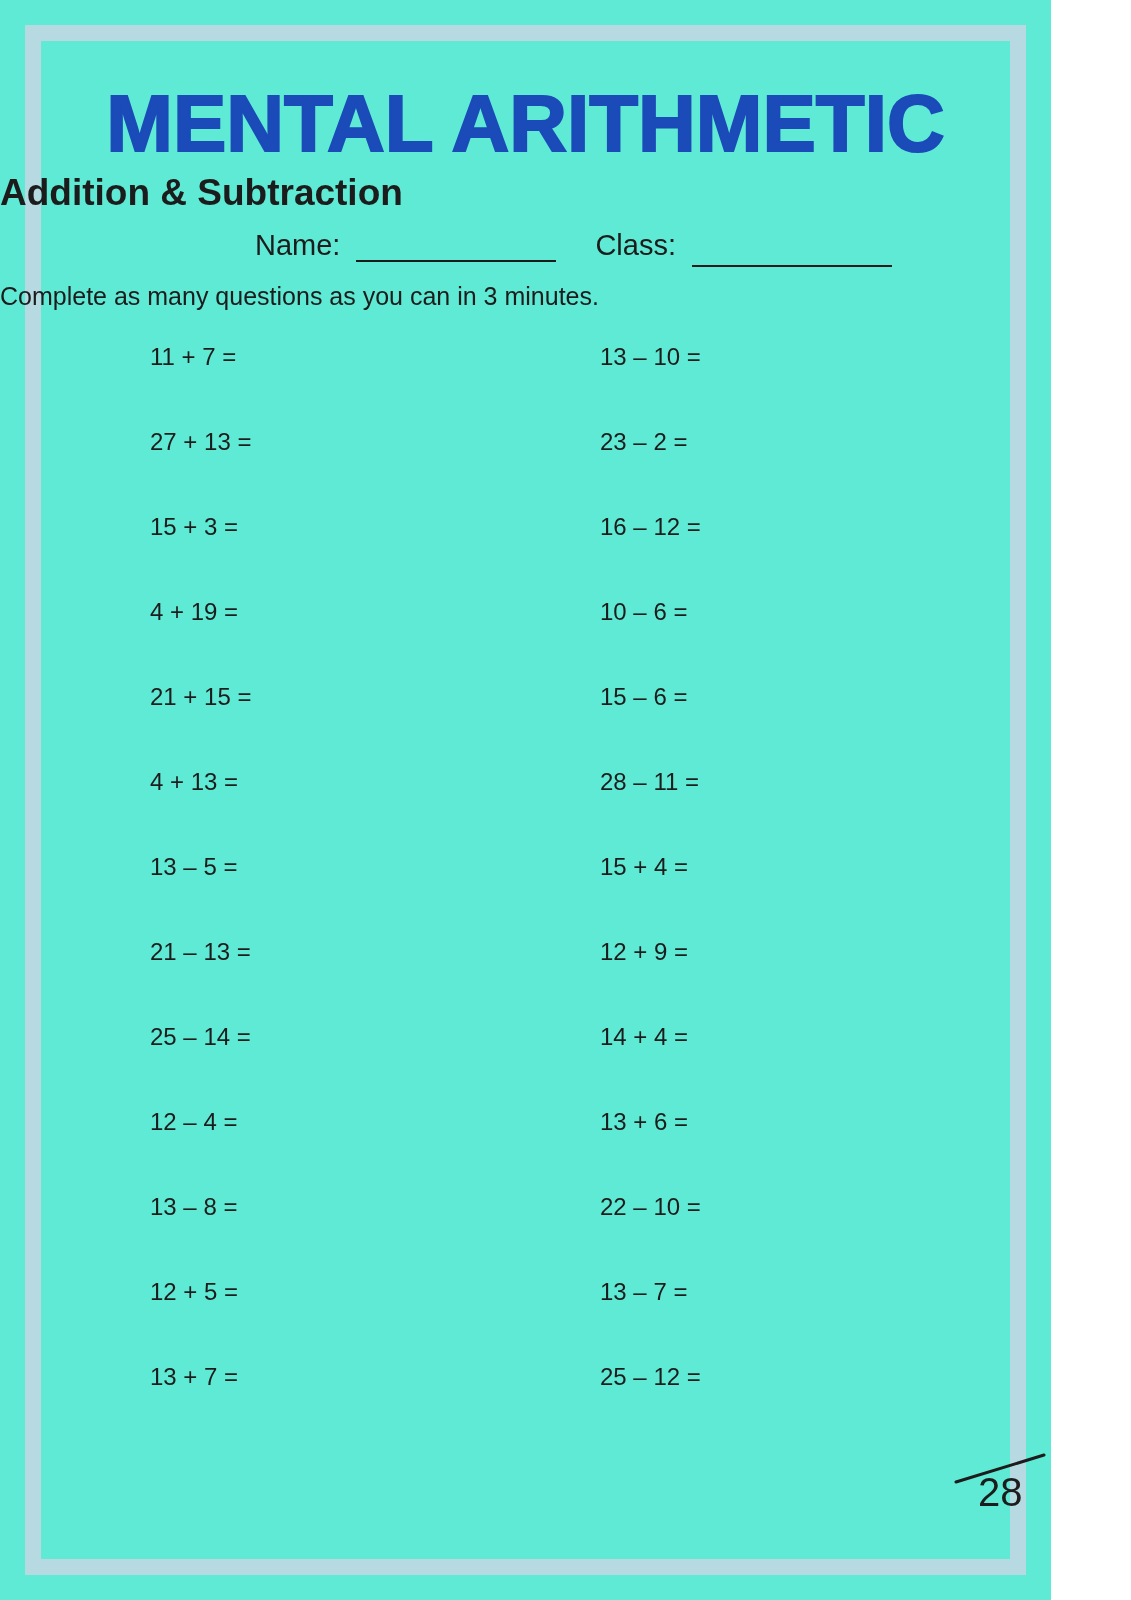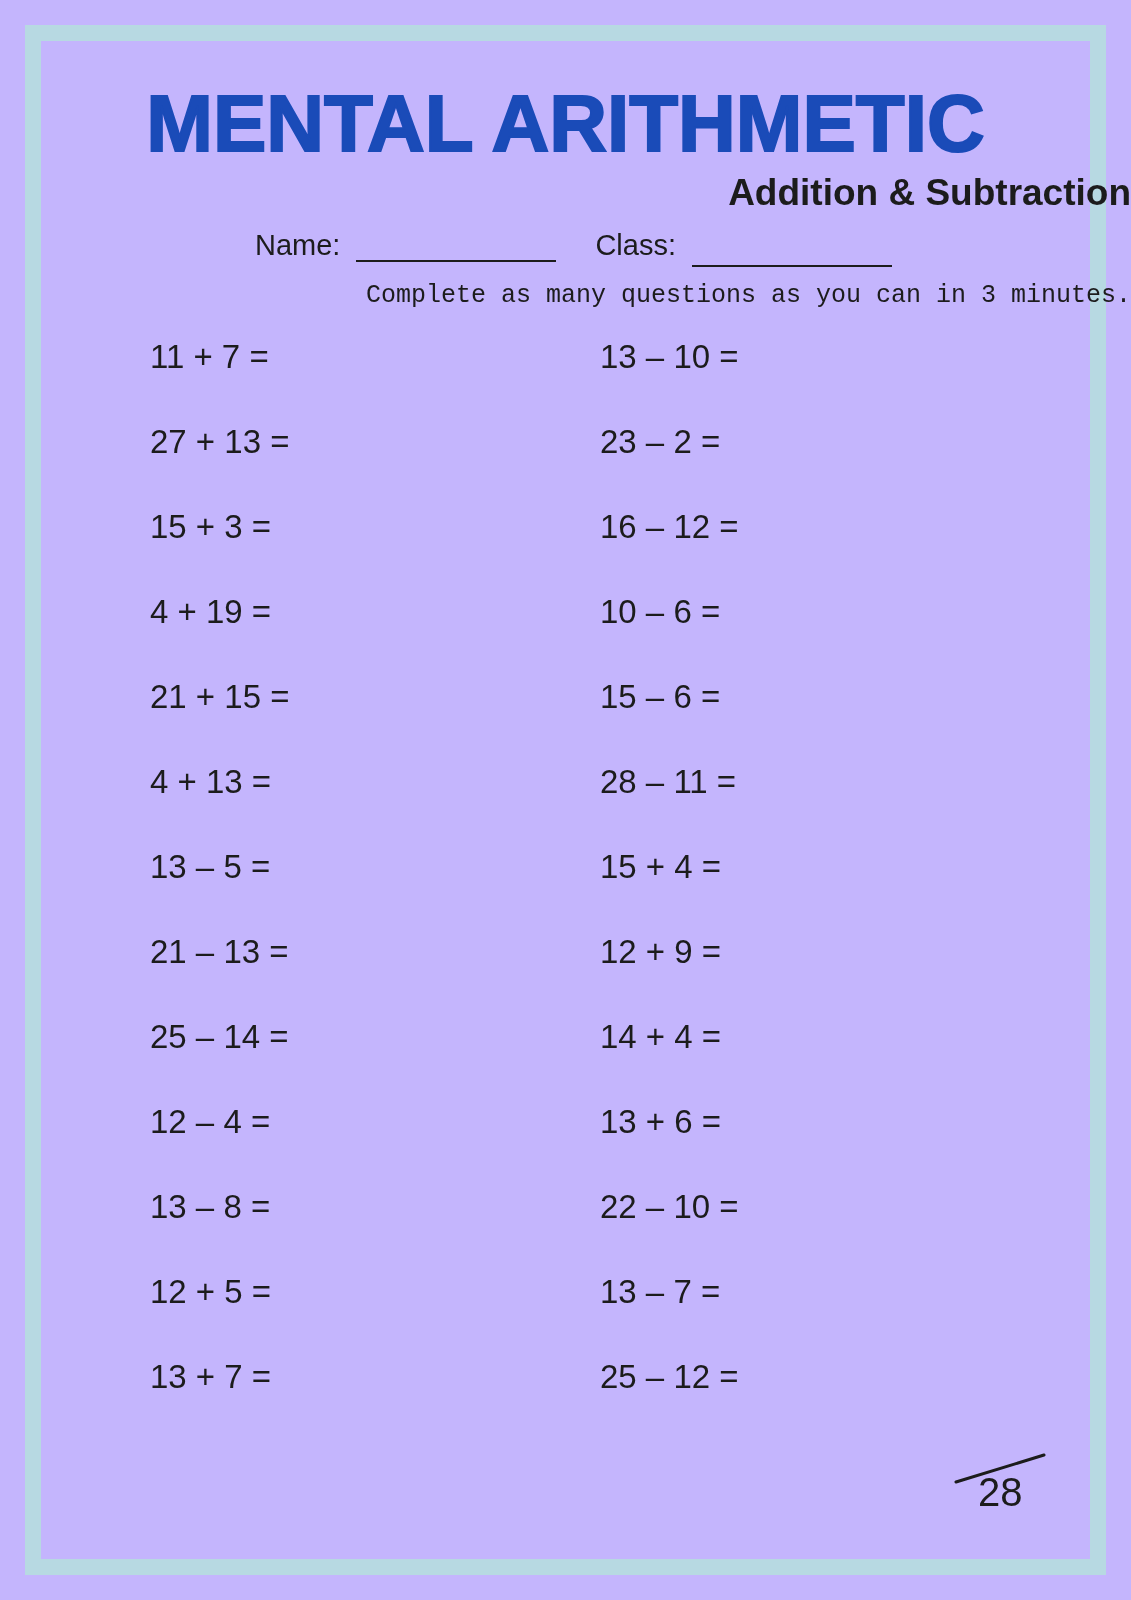--- a/index.html
+++ b/index.html
@@ -9,23 +9,23 @@
   }
   * { box-sizing: border-box; }
   html, body { margin: 0; padding: 0; }
   body {
     background: #ffffff;
     font-family: "Liberation Sans", sans-serif;
     color: var(--ink);
   }
   .page {
     position: relative;
-    width: 1131px;
+    width: 1051px;
     height: 1600px;
-    background: #c4b5fd;
+    background: #5eead4;
     overflow: hidden;
   }
   .frame {
     position: absolute;
     left: 25px; top: 25px; right: 25px; bottom: 25px;
     border: 16px solid var(--border-blue);
     pointer-events: none;
   }
   .title {
     position: absolute;
@@ -39,21 +39,21 @@
     letter-spacing: 0px;
     color: var(--title-blue);
     -webkit-text-stroke: 2px var(--title-blue);
     white-space: nowrap;
   }
   .subtitle {
     position: absolute;
     top: 172px;
     left: 0;
     width: 100%;
-    text-align: right;
+    text-align: left;
     font-size: 37px;
     line-height: 42px;
     font-weight: 700;
     color: var(--ink);
   }
   .name-row {
     position: absolute;
     top: 228px;
     left: 255px;
     display: flex;
@@ -68,37 +68,36 @@
     border-bottom: 2px solid var(--ink);
     margin-left: 16px;
   }
   .class-label { margin-left: 39px; }
   .class-line { transform: translateY(5px); }
   .instruction {
     position: absolute;
     top: 281px;
     left: 0;
     width: 100%;
-    text-align: right;
+    text-align: left;
     font-size: 25px;
     line-height: 30px;
     font-weight: 400;
     color: var(--ink);
-    font-family: Liberation Mono, monospace;
   }
   .problems-grid {
     position: absolute;
     top: 340px;
     left: 150px;
     display: grid;
     grid-template-columns: 450px auto;
     grid-auto-rows: 85px;
   }
   .problem {
-    font-size: 33px;
+    font-size: 24px;
     line-height: 34px;
     font-weight: 400;
     color: var(--ink);
     white-space: nowrap;
   }
   .page-number-wrap {
     position: absolute;
     left: 940px;
     top: 1442px;
     width: 120px;

